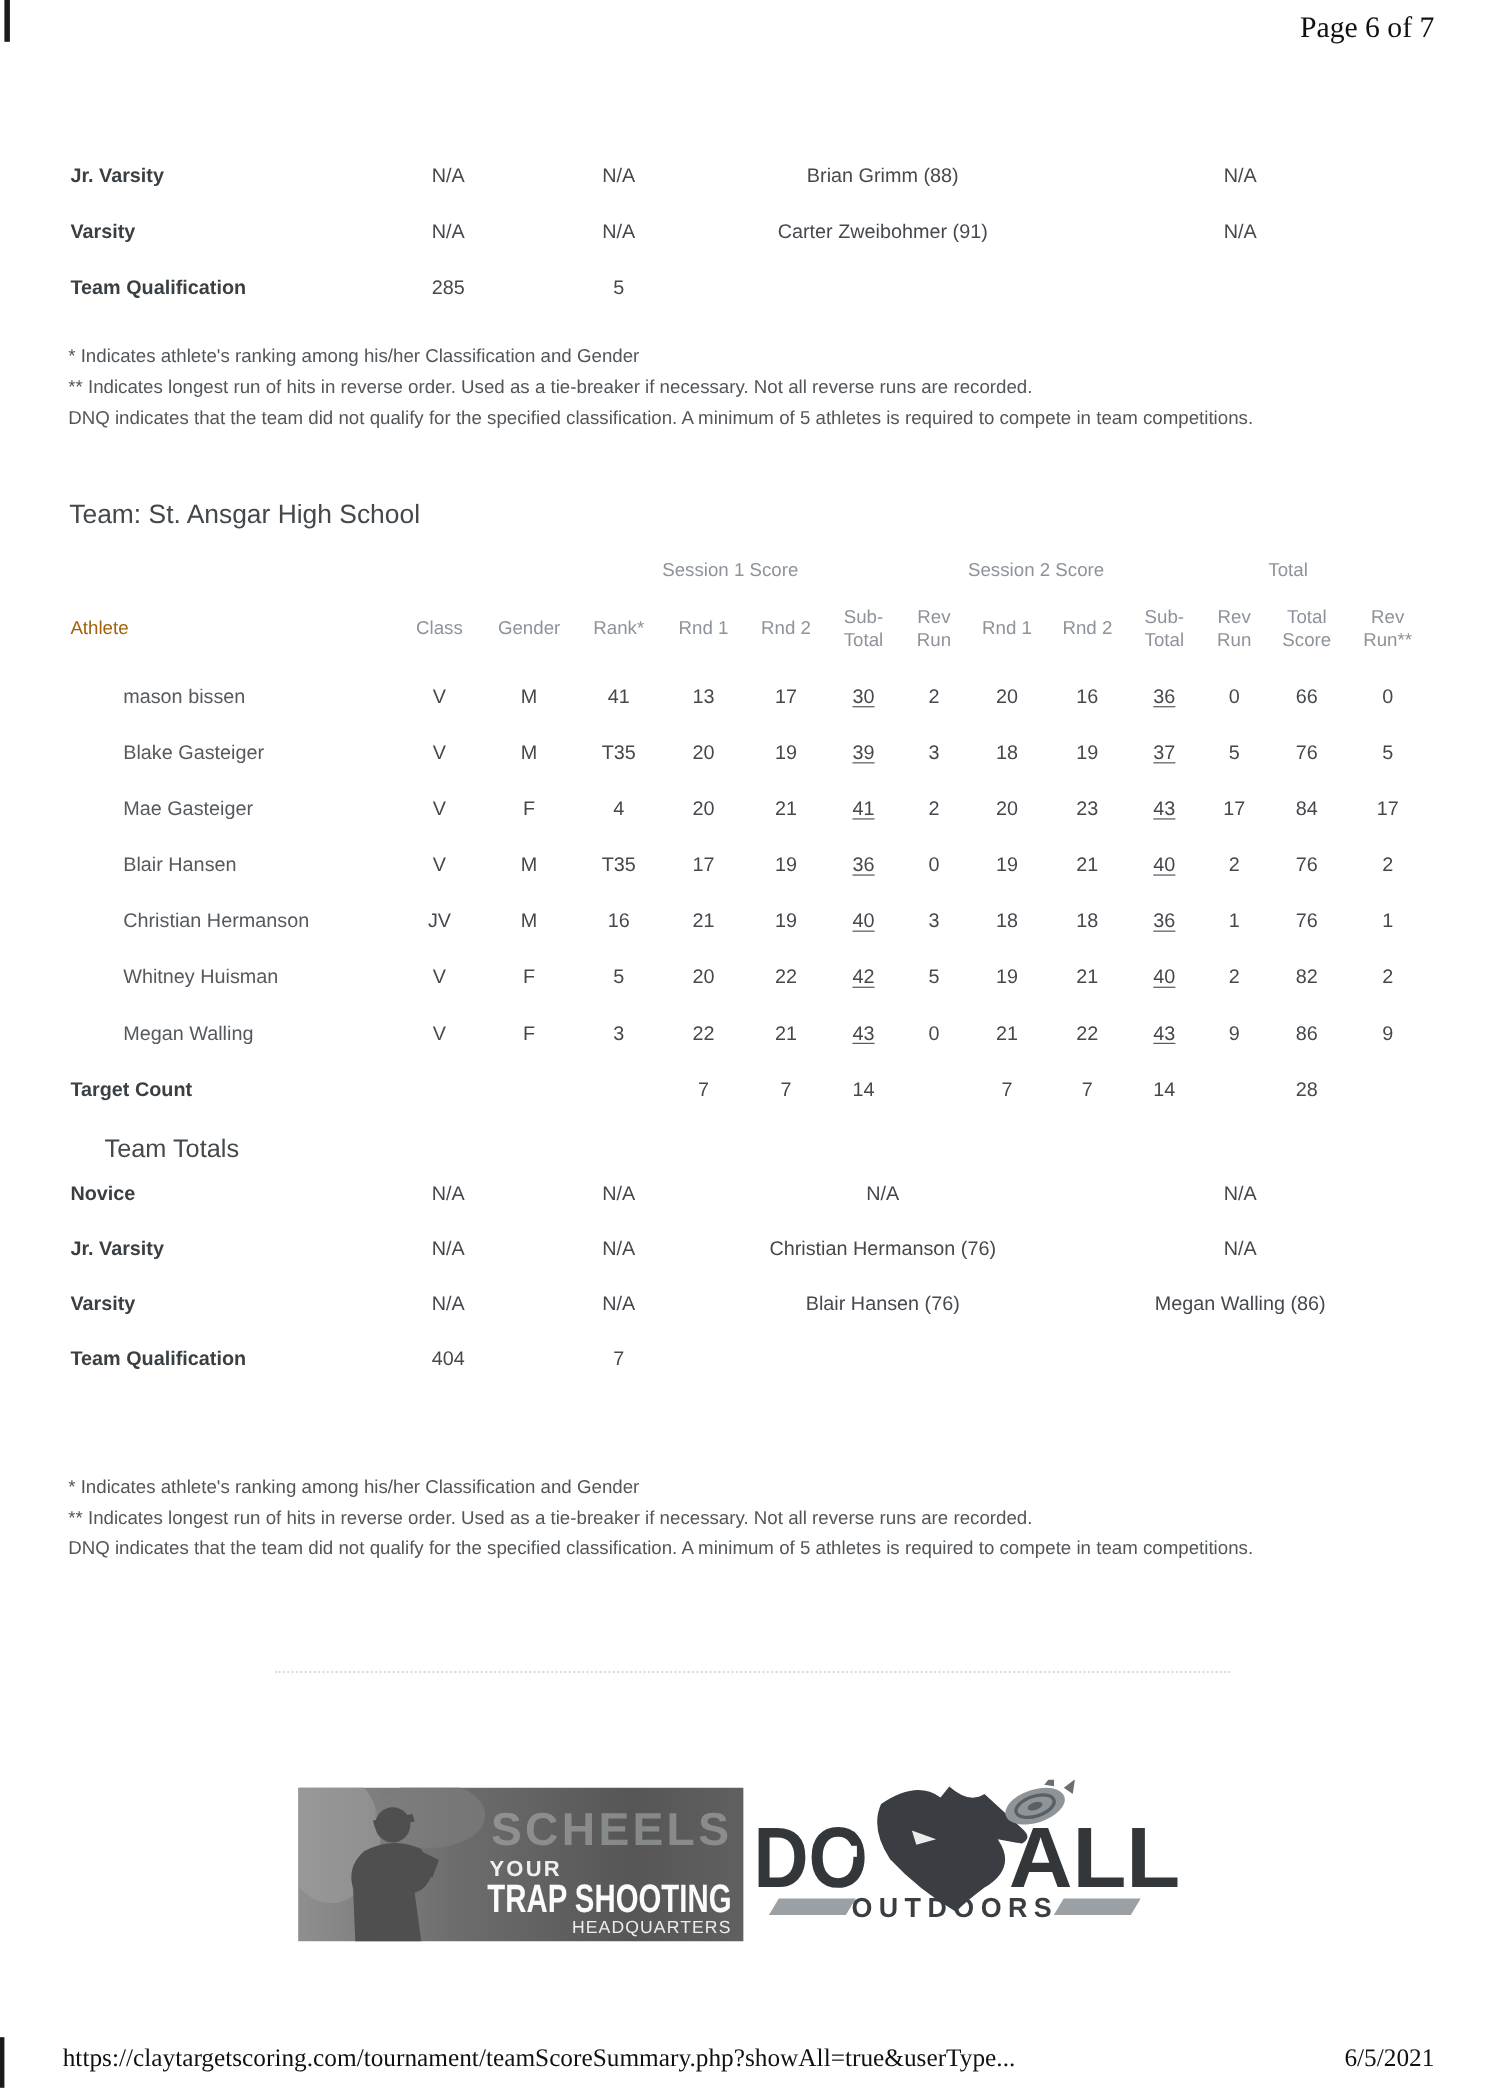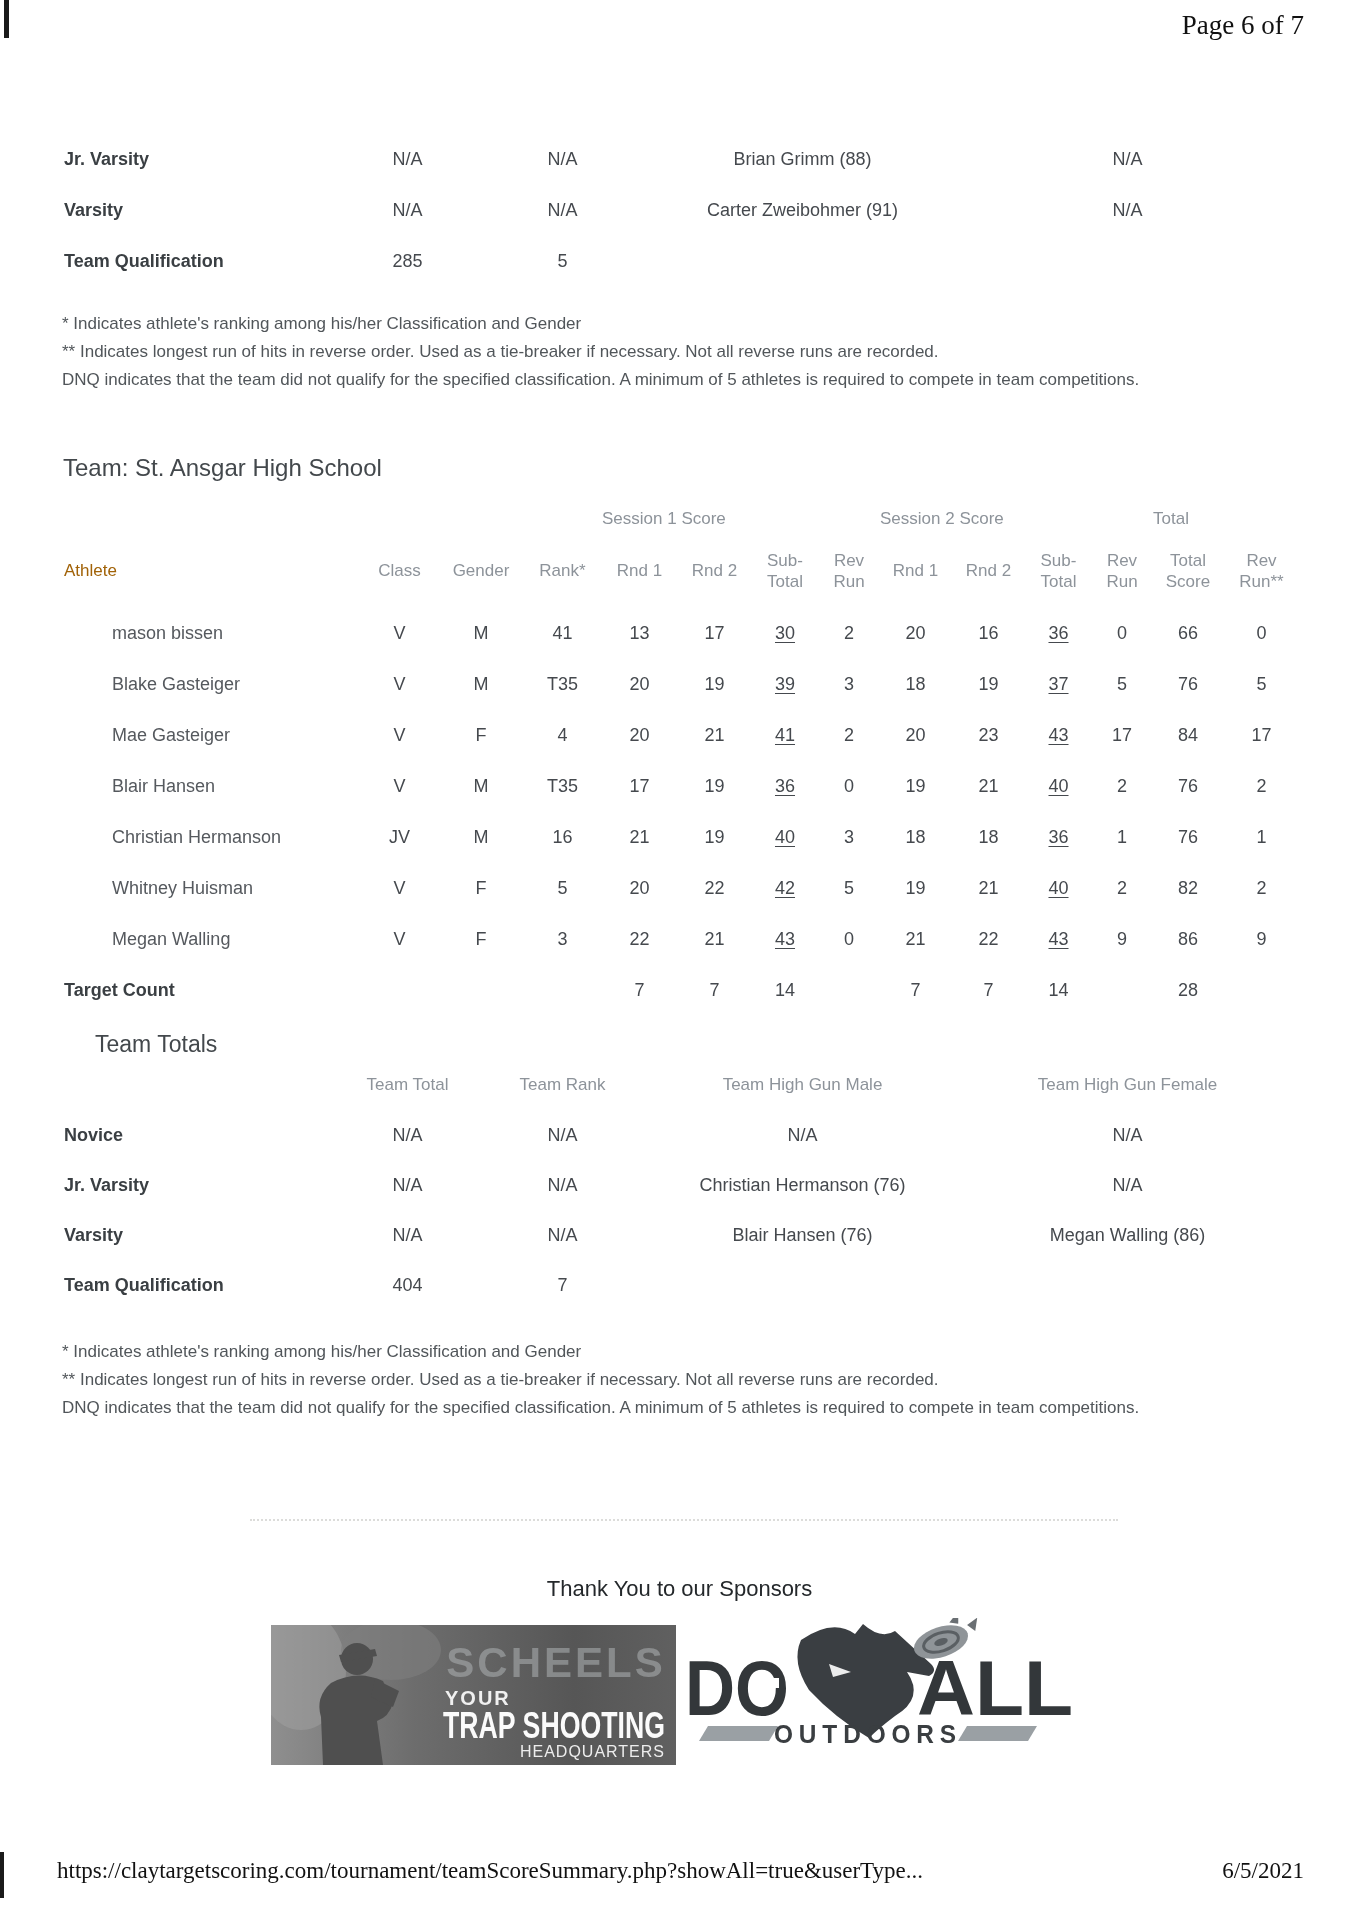--- a/index.html
+++ b/index.html
@@ -258,27 +258,20 @@
       <div class="cell"></div>
       <div class="cell">28</div>
       <div class="cell"></div>
     </div>
   </div>
 
   <div class="abs totals-heading">Team Totals</div>
 
   <div class="abs t5" style="top:1060px;">
     <div class="row5 h50">
-      <div></div>
-      <div class="hdr">Team Total</div>
-      <div class="hdr">Team Rank</div>
-      <div class="hdr">Team High Gun Male</div>
-      <div class="hdr">Team High Gun Female</div>
-    </div>
-    <div class="row5 h50">
       <div class="lbl">Novice</div>
       <div class="cell">N/A</div>
       <div class="cell">N/A</div>
       <div class="cell">N/A</div>
       <div class="cell">N/A</div>
     </div>
     <div class="row5 h50">
       <div class="lbl">Jr. Varsity</div>
       <div class="cell">N/A</div>
       <div class="cell">N/A</div>
@@ -302,21 +295,20 @@
   </div>
 
   <div class="abs notes" style="top:1338px;">
     <div>* Indicates athlete's ranking among his/her Classification and Gender</div>
     <div>** Indicates longest run of hits in reverse order. Used as a tie-breaker if necessary. Not all reverse runs are recorded.</div>
     <div>DNQ indicates that the team did not qualify for the specified classification. A minimum of 5 athletes is required to compete in team competitions.</div>
   </div>
 
   <div class="abs sep"></div>
 
-  <div class="abs thanks">Thank You to our Sponsors</div>
 
   <div class="abs scheels">
     <svg width="405" height="140" viewBox="0 0 405 140">
       <defs>
         <linearGradient id="sg" x1="0" y1="0" x2="1" y2="0">
           <stop offset="0" stop-color="#8f8f8f"></stop>
             <stop offset="0.35" stop-color="#6d6d6d"></stop>
           <stop offset="0.75" stop-color="#565656"></stop>
             <stop offset="1" stop-color="#606060"></stop>
         </linearGradient>

